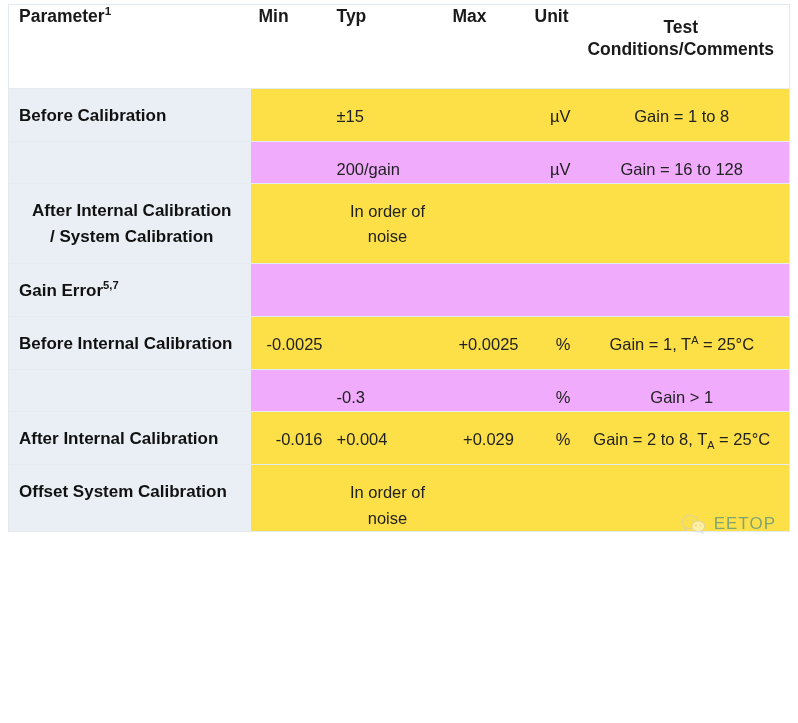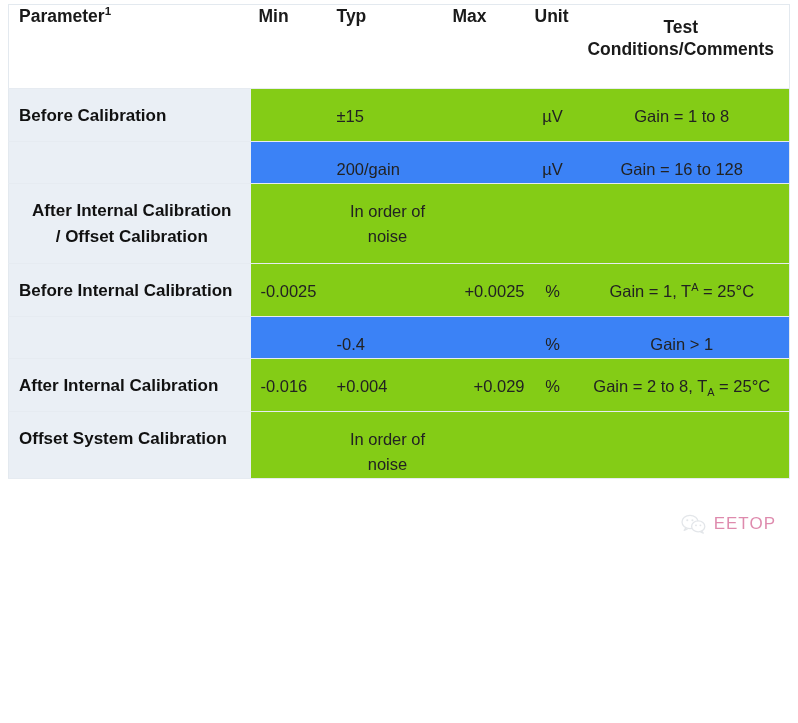--- a/index.html
+++ b/index.html
@@ -76,31 +76,31 @@
     background: #eaeff5;
     font-weight: bold;
     color: #111111;
     font-size: 17px;
     padding-left: 10px;
     padding-right: 6px;
     padding-top: 14px;
     padding-bottom: 12px;
   }
   tbody td.val {
-    background: #3b82f6;
+    background: #f0abfc;
     padding-top: 15px;
     padding-left: 8px;
     padding-right: 6px;
   }
-  tbody tr.tint td.val { background: #84cc16; }
-
-  tbody td.min  { text-align: left; padding-left: 10px; }
+  tbody tr.tint td.val { background: #fde047; }
+
+  tbody td.min  { text-align: right; padding-left: 10px; }
   tbody td.typ  { text-align: left; padding-left: 8px; }
-  tbody td.max  { text-align: right; padding-left: 8px; margin-top: 8px; }
-  tbody td.unit { text-align: center; padding-left: 4px; }
+  tbody td.max  { text-align: center; padding-left: 8px; margin-top: 8px; }
+  tbody td.unit { text-align: right; padding-left: 4px; }
   tbody td.cond { text-align: center; padding-left: 4px; padding-right: 6px; }
   tbody tr.r-adc  td.param { padding-top: 15px; padding-bottom: 22px; }
   tbody tr.r-adc  td.val   { padding-bottom: 22px; }
 
   sup { font-size: 0.66em; vertical-align: super; line-height: 0; }
   sub { font-size: 0.66em; vertical-align: sub; line-height: 0; }
 
   .two-line { display: block; text-align: center; }
   .two-line span { display: block; }
 
@@ -112,21 +112,21 @@
     display: flex;
     align-items: center;
     gap: 7px;
     opacity: 0.5;
     pointer-events: none;
   }
   .watermark .wm-text {
     font-family: "Liberation Sans", sans-serif;
     font-size: 17px;
     letter-spacing: 1px;
-    color: #be185d;
+    color: #0369a1;
   }
   .watermark svg { display: block; }
 </style>
 </head>
 <body>
 
 <div class="sheet">
 
   <table class="spec-table">
     <colgroup>
@@ -166,46 +166,54 @@
           <td class="val min"><span></span></td>
           <td class="val typ"><span>200/gain</span></td>
           <td class="val max"><span></span></td>
           <td class="val unit"><span>µV</span></td>
           <td class="val cond"><span>Gain = 16 to 128</span></td>
         </tr>
         <tr class="tint">
           <td class="param">
             <span class="two-line">
               <span>After Internal Calibration</span>
-              <span>/ Offset Calibration</span>
+              <span>/ System Calibration</span>
             </span>
           </td>
           <td class="val min"><span></span></td>
           <td class="val typ">
             <span class="two-line">
               <span>In order of</span>
               <span>noise</span>
             </span>
           </td>
           <td class="val max"><span></span></td>
           <td class="val unit"><span></span></td>
           <td class="val cond"><span></span></td>
         </tr>
+        <tr>
+          <td class="param"><span>Gain Error</span><sup>5,7</sup></td>
+          <td class="val min"><span></span></td>
+          <td class="val typ"><span></span></td>
+          <td class="val max"><span></span></td>
+          <td class="val unit"><span></span></td>
+          <td class="val cond"><span></span></td>
+        </tr>
         <tr class="tint">
           <td class="param"><span>Before Internal Calibration</span></td>
           <td class="val min"><span>-0.0025</span></td>
           <td class="val typ"><span></span></td>
           <td class="val max"><span>+0.0025</span></td>
           <td class="val unit"><span>%</span></td>
           <td class="val cond"><span>Gain = 1, T</span><sup>A</sup><span> = 25°C</span></td>
         </tr>
         <tr>
           <td class="param"><span></span></td>
           <td class="val min"><span></span></td>
-          <td class="val typ"><span>-0.4</span></td>
+          <td class="val typ"><span>-0.3</span></td>
           <td class="val max"><span></span></td>
           <td class="val unit"><span>%</span></td>
           <td class="val cond"><span>Gain &gt; 1</span></td>
         </tr>
         <tr class="tint">
           <td class="param"><span>After Internal Calibration</span></td>
           <td class="val min"><span>-0.016</span></td>
           <td class="val typ"><span>+0.004</span></td>
           <td class="val max"><span>+0.029</span></td>
           <td class="val unit"><span>%</span></td>

